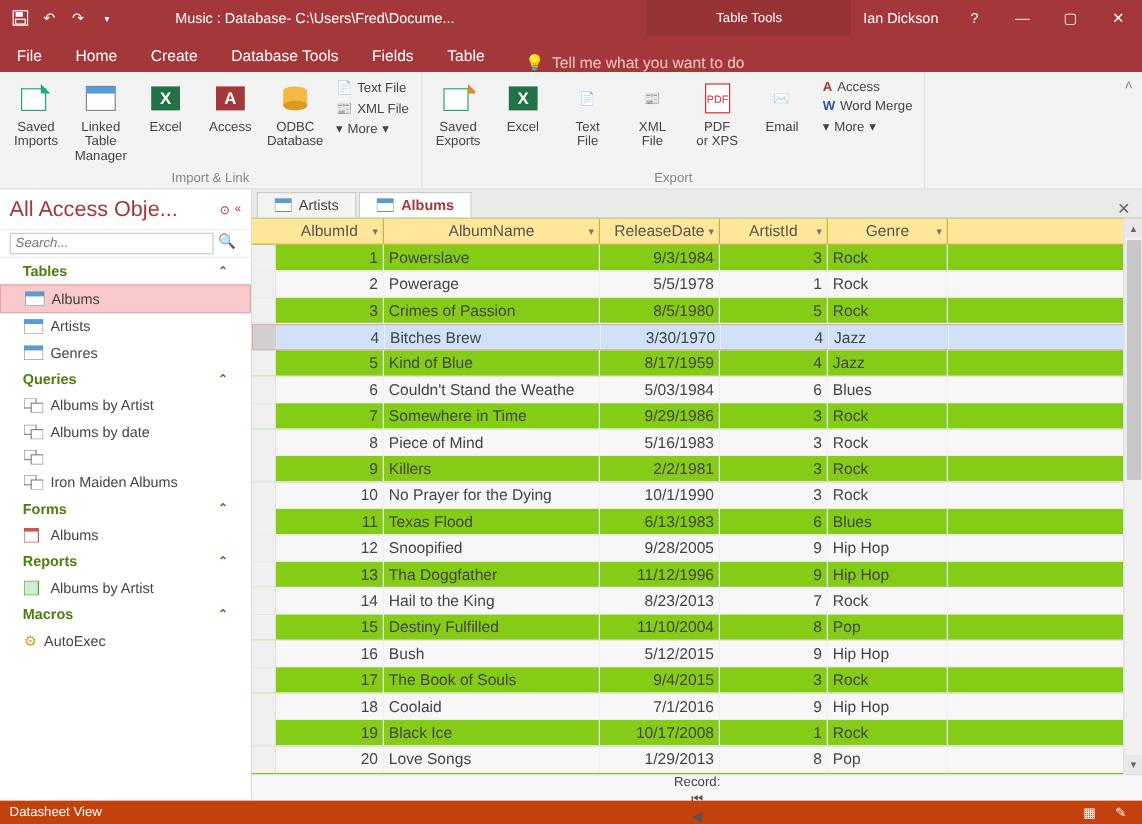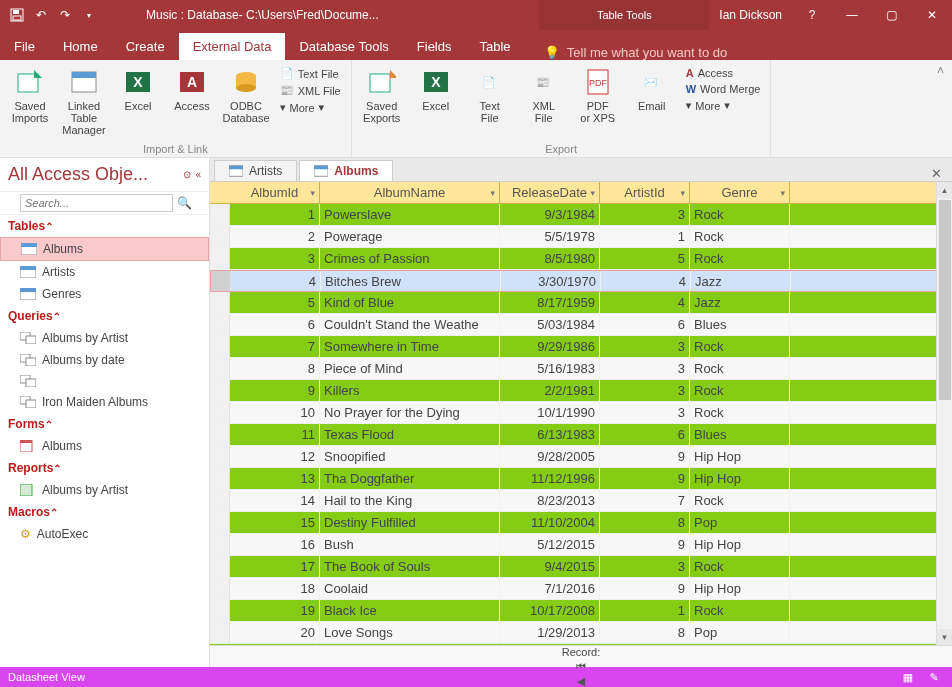--- a/index.html
+++ b/index.html
@@ -29,23 +29,23 @@
 .rbigbtn { width: 48px; display:flex; flex-direction:column; align-items:center; text-align:center; font-size:11px; gap:2px; padding-top:2px; cursor:pointer; color:#444; }
 .rbigbtn .ico { width:32px; height:32px; display:flex; align-items:center; justify-content:center; }
 .rsmallcol { display:flex; flex-direction:column; gap:2px; padding-top:2px; }
 .rsmall { display:flex; align-items:center; gap:4px; font-size:11px; padding:1px 4px; cursor:pointer; color:#444;}
 .grouplabel { text-align:center; font-size:11px; color:#888; padding-bottom:2px; }
 
 
 .body { display:flex; height: calc(687px - 30px - 30px - 98px - 20px); }
 .navpane { width: 210px; border-right:1px solid #ddd; background:#fff; display:flex; flex-direction:column; }
 .navhead { display:flex; align-items:center; justify-content:space-between; padding:6px 8px; font-size:18px; color:#a4373a; border-bottom:1px solid #eee;}
-.navsearch { display:flex; align-items:center; padding:2px 20px; border-bottom:1px solid #eee;}
+.navsearch { display:flex; padding:2px 8px; border-bottom:1px solid #eee;}
 .navsearch input { flex:1; border:1px solid #ccc; font-size:11px; font-style:italic; padding:2px 4px; color:#888; }
-.navsection { padding:4px 8px; font-size:12px; color:#b91c1c; display:flex; align-items:center; font-weight:600;}
+.navsection { padding:4px 19px; font-size:12px; color:#4d7c0f; display:flex; justify-content:space-between; align-items:center; font-weight:600;}
 .navitem { padding:4px 8px 4px 20px; font-size:12px; display:flex; align-items:center; gap:6px; cursor:pointer;}
 .navitem.active { background:#f9c9cb; border:1px solid #e8a6a9; }
 .navitem .tico { width:16px; height:12px; }
 
 .mainarea { flex:1; display:flex; flex-direction:column; position:relative; }
 .doctabs { height:24px; display:flex; align-items:flex-end; background:#e9e9e9; border-bottom:1px solid #ccc; padding-left:4px; gap:2px;}
 .doctab { padding:3px 14px; font-size:12px; border:1px solid #ccc; border-bottom:none; background:#f4f4f4; display:flex; align-items:center; gap:6px; cursor:pointer;}
 .doctab.active { background:#fff; color:#a4373a; font-weight:600;}
 .doctab .tico { width:14px; height:12px;}
 .doctabs .closex { margin-left:auto; padding:0 10px; color:#666; cursor:pointer; font-size:13px;}
@@ -76,21 +76,21 @@
 .vscroll { position:absolute; right:0; top:0; bottom:0; width:16px; background:#f0f0f0; border-left:1px solid #ddd; display:flex; flex-direction:column; align-items:center;}
 .vscroll .arr { height:16px; width:100%; display:flex; align-items:center; justify-content:center; font-size:9px; color:#666; background:#e8e8e8;}
 .vscroll .thumb { width:12px; height:200px; background:#c8c8c8; margin-top:2px; border-radius:1px;}
 
 .recordnav { height:22px; border-top:1px solid #ddd; background:#f8f8f8; display:flex; align-items:center; font-size:11px; padding:0 4px; gap:2px;flex-direction:column;}
 .recordnav .rn { padding:0 4px; cursor:pointer; color:#555;}
 .recordnav input.recn { width:50px; border:1px solid #ccc; font-size:11px; padding:1px 2px;}
 .recordnav input.search { width:120px; border:1px solid #ccc; font-size:11px; padding:1px 2px; margin-left:4px;}
 .recordnav .nofilter { color:#999; padding:0 6px;}
 
-.statusbar { height:20px; background:#d946ef; color:#fff; display:flex; align-items:center; padding:0 8px; font-size:11px; justify-content:space-between;}
+.statusbar { height:20px; background:#c2410c; color:#fff; display:flex; align-items:center; padding:0 8px; font-size:11px; justify-content:space-between;}
 .statusbar .sright { display:flex; gap:6px;}
 .statusbar .sbtn{ width:20px; text-align:center; cursor:pointer;}
 
 svg { display:block; }
 </style>
 </head>
 <body>
 
 <div class="titlebar">
   <div class="qat">
@@ -113,21 +113,20 @@
     <div class="wbtn">—</div>
     <div class="wbtn">▢</div>
     <div class="wbtn">✕</div>
   </div>
 </div>
 
 <div class="tabs">
   <div class="tab">File</div>
   <div class="tab">Home</div>
   <div class="tab">Create</div>
-  <div class="tab active">External Data</div>
   <div class="tab">Database Tools</div>
   <div class="tab">Fields</div>
   <div class="tab">Table</div>
   <div class="tellme">
       <span class="bulb">💡</span>
       <span>Tell me what you want to do</span>
     </div>
 </div>
 
 <div class="ribbon">

